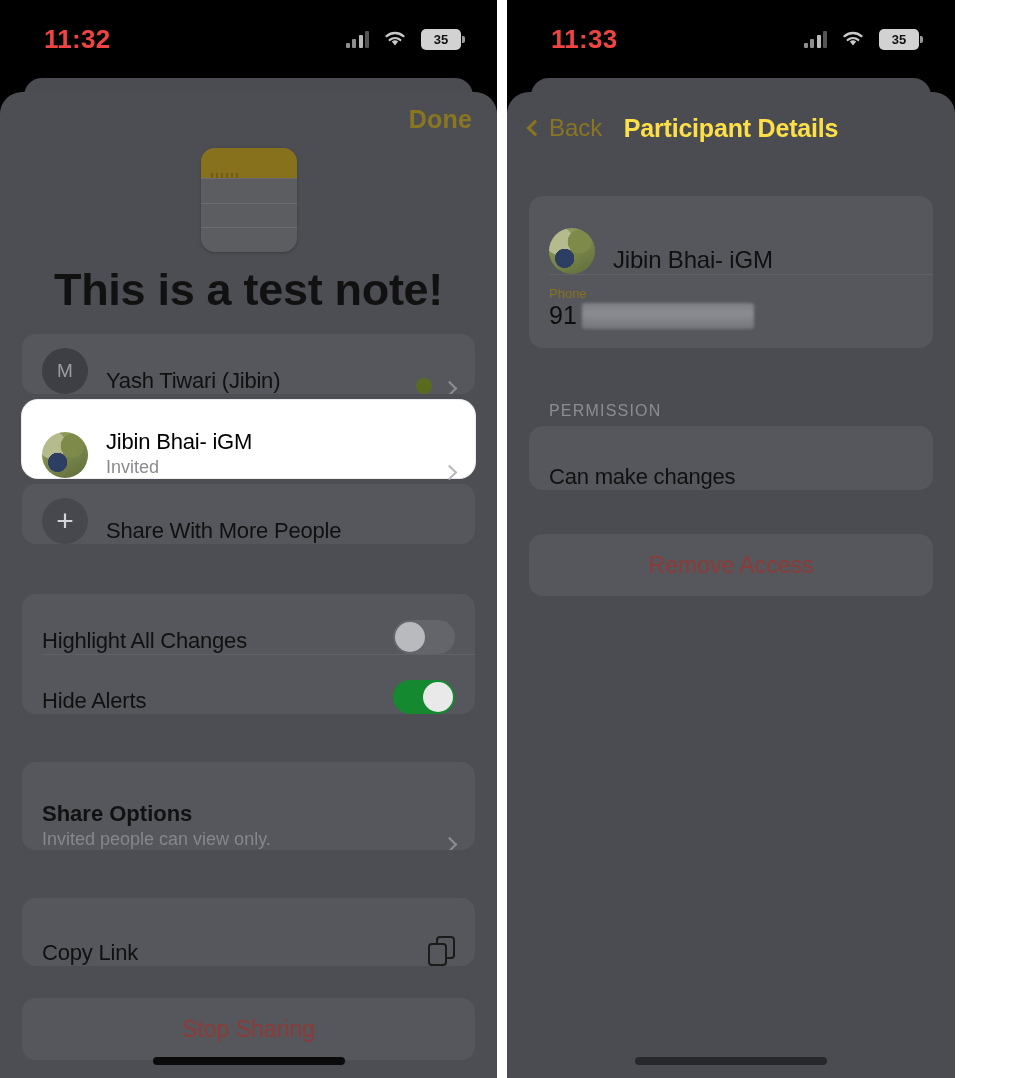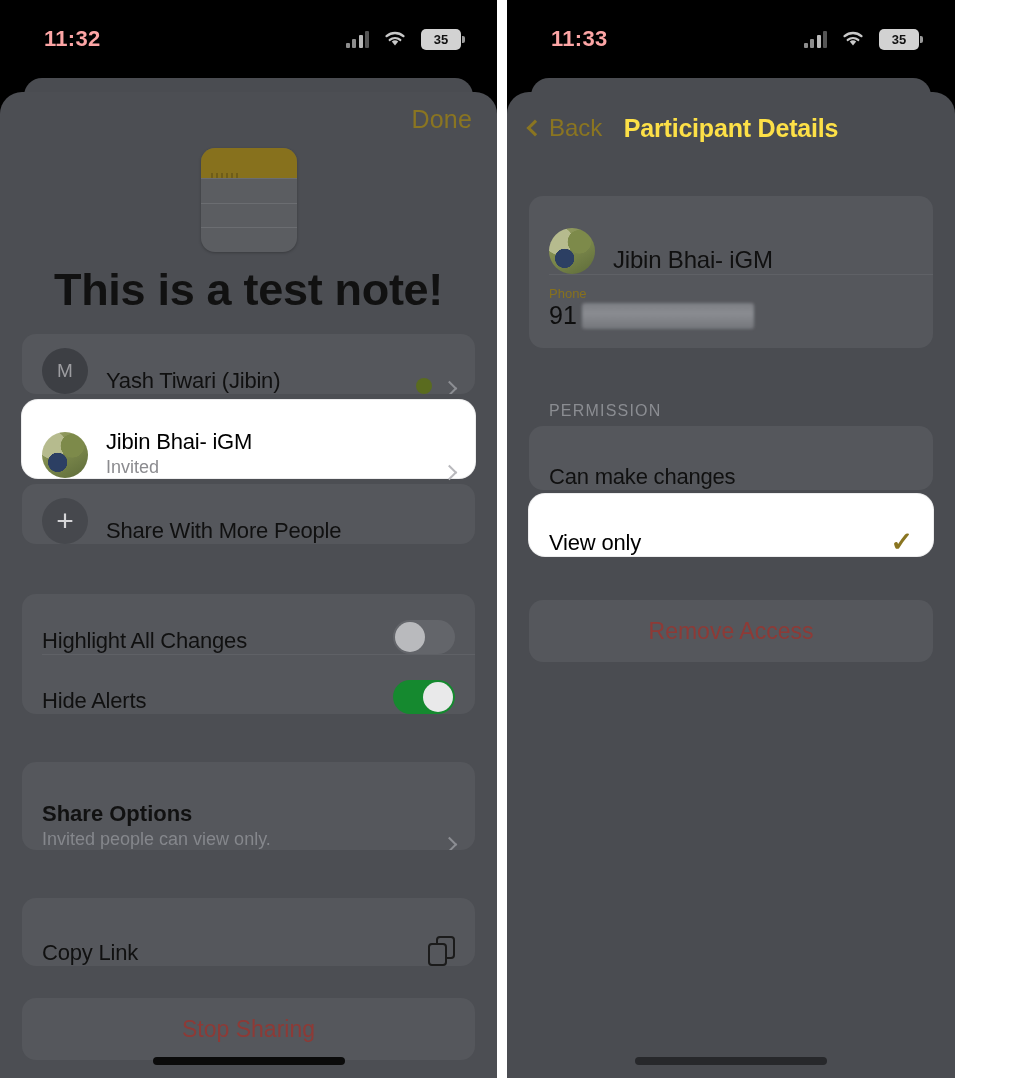--- a/index.html
+++ b/index.html
@@ -29,21 +29,21 @@
   .statusbar {
     position: relative;
     height: 78px;
     background: #000;
     color: #e8e8e8;
     display: flex;
     align-items: center;
     justify-content: space-between;
     padding: 0 36px 0 44px;
   }
-  .sb-time { font-size: 22px; font-weight: 600; letter-spacing: .3px; color:#fca5a5; }
+  .sb-time { font-size: 26px; font-weight: 600; letter-spacing: .3px; color:#ef4444; }
   .sb-right { display:flex; align-items:center; gap: 13px; }
   .sig { display:flex; align-items:flex-end; gap:2.5px; height:17px; }
   .sig i { display:block; width:4px; background:#b9b9b9; border-radius:1px; }
   .sig i:nth-child(1){height:5px;background:#8d8d8d}
   .sig i:nth-child(2){height:9px;background:#8d8d8d}
   .sig i:nth-child(3){height:13px}
   .sig i:nth-child(4){height:17px;background:#555}
   .wifi { position:relative; width:26px; height:18px; }
   .wifi svg { display:block; }
   .batt {
@@ -74,21 +74,21 @@
     position:absolute;
     left:0; right:0; top:14px; bottom:0;
     background:#4c4e53;
     border-radius:22px 22px 0 0;
     overflow:hidden;
   }
   .phone-right .sheet { background:#4a4c51; }
 
   
   .done-row { height:54px; display:flex; align-items:center; justify-content:flex-end; padding-right:25px; }
-  .done-label { font-size:25px; font-weight:400; color:#8a7521; letter-spacing:.2px; }
+  .done-label { font-size:25px; font-weight:700; color:#8a7521; letter-spacing:.2px; }
 
   .note-head { display:flex; flex-direction:column; align-items:center; padding-top:2px; }
   .note-icon {
     width:96px; height:104px;
     border-radius:14px;
     background:#5b5d61;
     overflow:hidden;
     display:flex; flex-direction:column;
     box-shadow:0 1px 3px rgba(0,0,0,.25);
   }
@@ -389,28 +389,20 @@
         </div>
 
         <div class="sec-label" style="margin-top:54px">PERMISSION</div>
         <div class="card" style="margin-top:0">
           <div class="row" style="min-height:64px">
             <div class="row-main" style="margin-left:0">
               <div class="row-title">Can make changes</div>
             </div>
           </div>
         </div>
-        <div class="hl-wrap" style="margin-top:4px">
-          <div class="row hl" style="min-height:62px">
-            <div class="row-main" style="margin-left:0">
-              <div class="row-title">View only</div>
-            </div>
-            <div class="check">✓</div>
-          </div>
-        </div>
 
         <div class="card" style="margin-top:44px">
           <div class="center-action danger">Remove Access</div>
         </div>
 
         <div class="home-bar"></div>
       </div>
     </div>
   </div>
 

